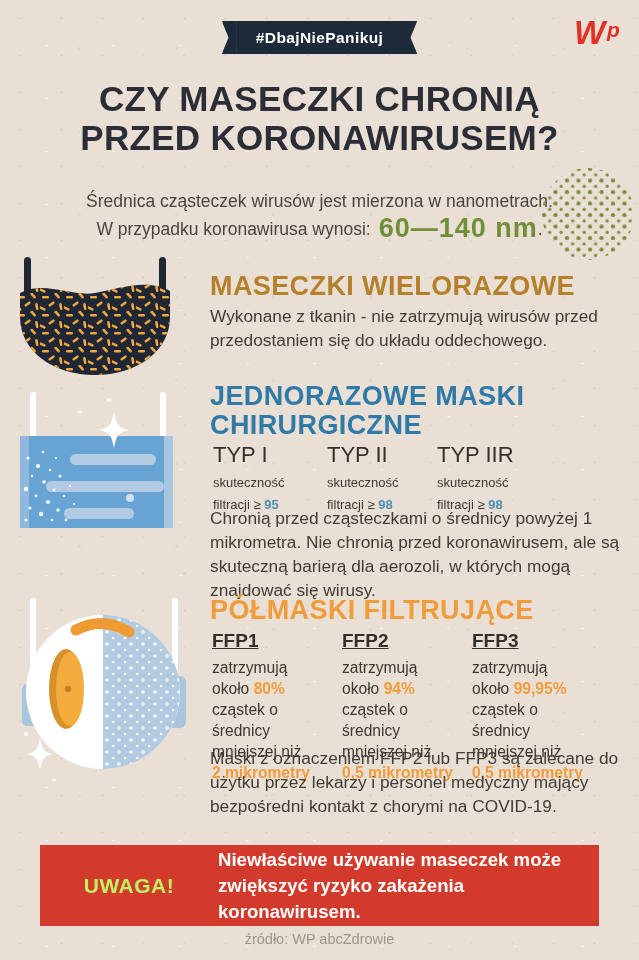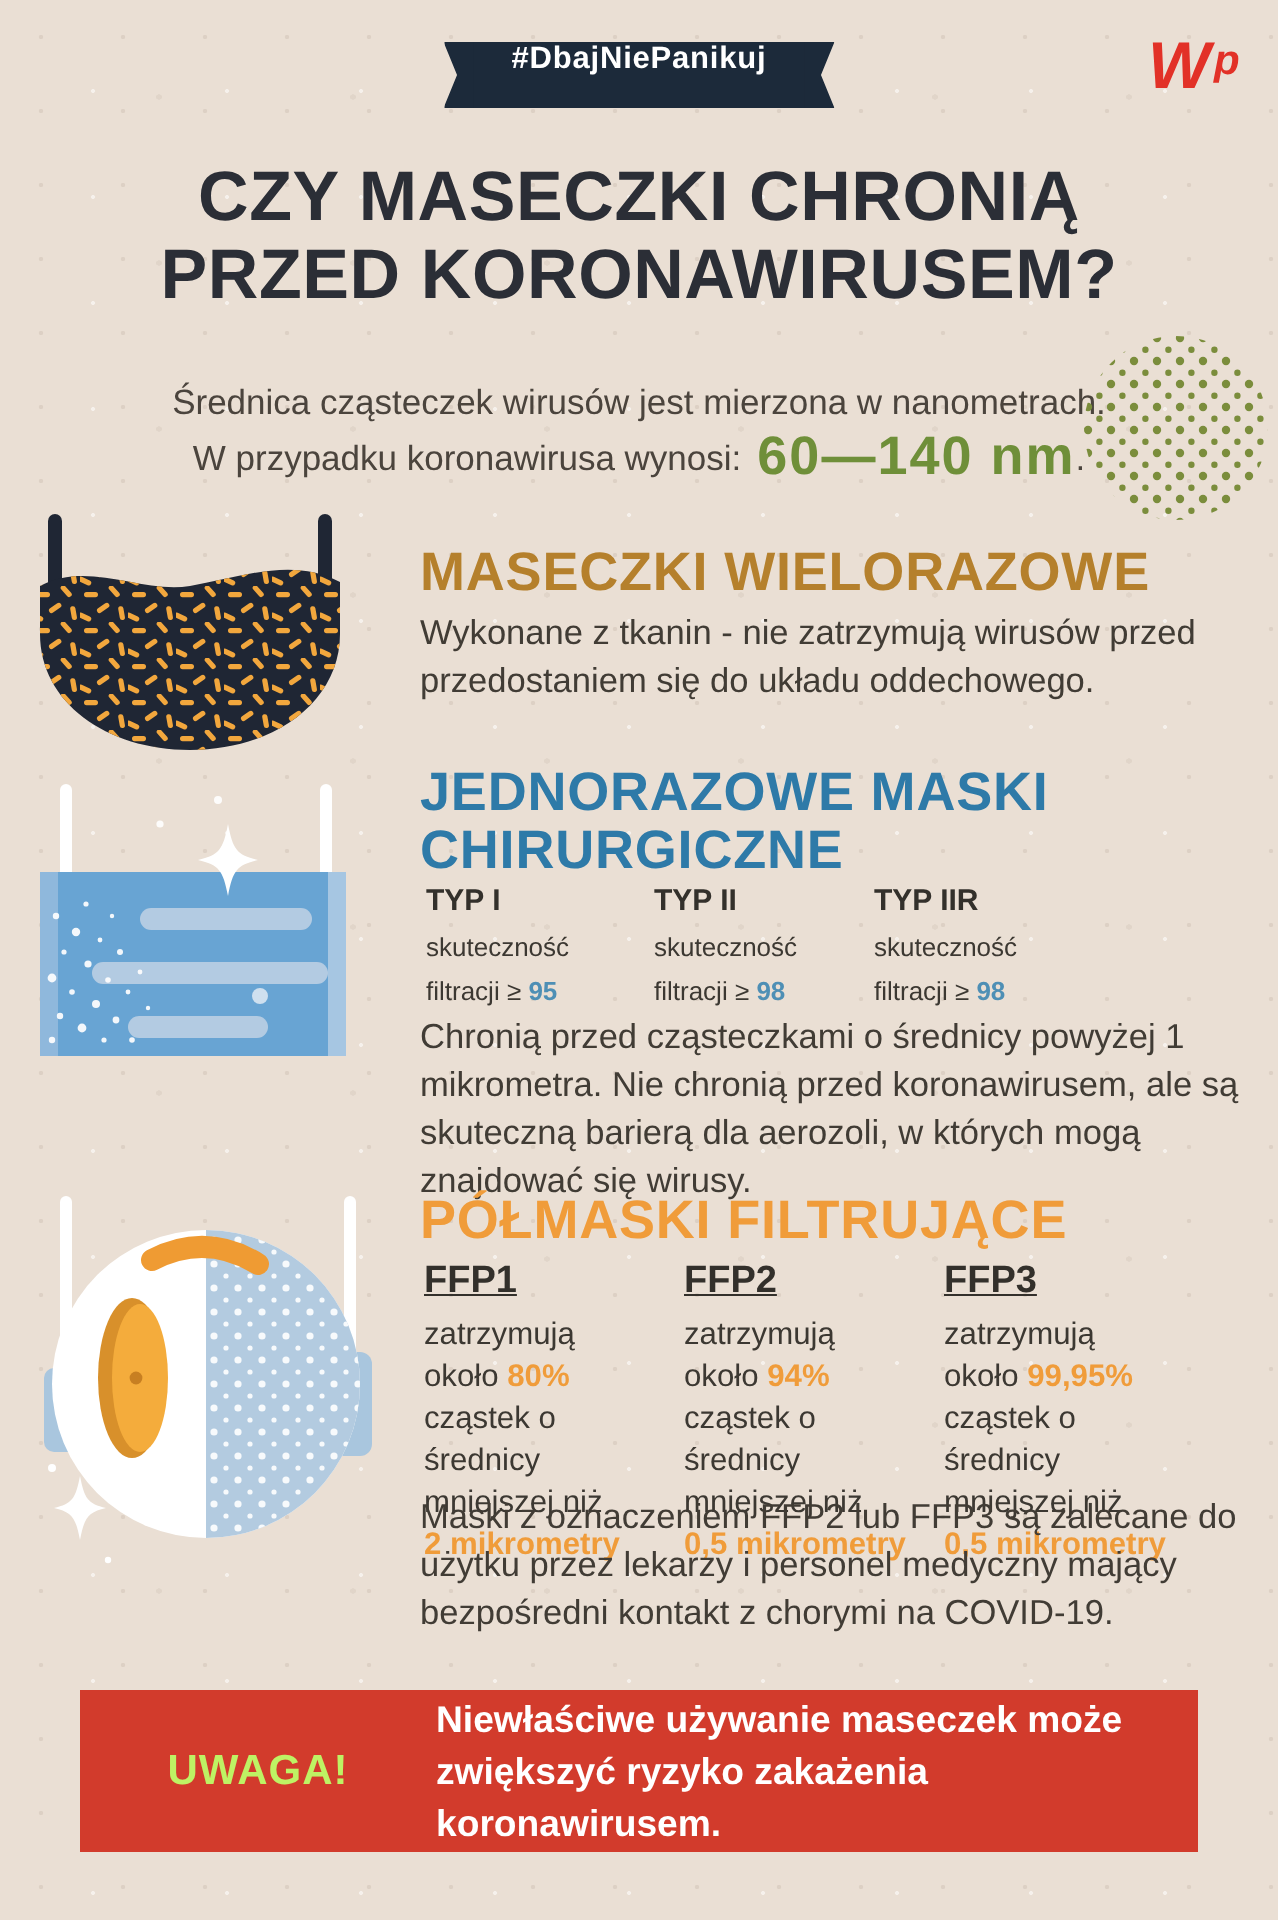--- a/index.html
+++ b/index.html
@@ -12,21 +12,21 @@
       radial-gradient(rgba(255,255,255,.55) 1px, transparent 1.3px),
       radial-gradient(rgba(130,110,90,.09) 1.4px, transparent 1.7px);
     background-size:41px 37px,67px 53px,97px 83px;
     background-position:0 0,13px 19px,31px 7px;
   }
   .abs{position:absolute;}
 
   
   .ribbon{top:21px;left:50%;transform:translateX(-50%);height:33px;
     background:#1c2a3a;color:#fff;font-weight:bold;font-size:15.5px;
-    display:flex;padding:0 20px;letter-spacing:.4px;white-space:nowrap;}
+    display:flex;align-items:center;padding:0 20px;letter-spacing:.4px;white-space:nowrap;}
   .ribbon::before{content:"";position:absolute;top:0;left:-14px;width:15px;height:100%;
     background:#1c2a3a;clip-path:polygon(100% 0,0 0,45% 50%,0 100%,100% 100%);}
   .ribbon::after{content:"";position:absolute;top:0;right:-14px;width:15px;height:100%;
     background:#1c2a3a;clip-path:polygon(0 0,100% 0,55% 50%,100% 100%,0 100%);}
 
   .wp-logo{top:13px;right:9px;}
 
   .title{top:79px;left:0;width:100%;text-align:center;color:#2b2e36;
     font-weight:bold;font-size:35px;line-height:39px;letter-spacing:.3px;}
 
@@ -35,21 +35,21 @@
   .intro .big{color:#6f8f39;font-weight:bold;font-size:27px;margin-left:8px;
     letter-spacing:1px;vertical-align:-2px;}
 
   .h2{font-weight:bold;font-size:27px;line-height:29px;letter-spacing:.4px;white-space:nowrap;}
   .gold{color:#b5802c;}
   .blueh{color:#2e7aa8;}
   .orangeh{color:#f09c3a;}
   .bodytxt{font-size:17.3px;line-height:24px;color:#413c35;}
 
   .typ-col{position:absolute;width:110px;color:#3c3832;}
-  .typ-name{font-weight:bold;font-size:15px;color:#33302b;margin-bottom:4px;}
+  .typ-name{font-weight:normal;font-size:22px;color:#33302b;margin-bottom:4px;}
   .typ-line{font-size:13px;line-height:22px;}
   .bluev{color:#4e8fb5;font-weight:bold;}
 
   .ffp-col{position:absolute;width:128px;color:#3c3832;}
   .ffp-name{font-weight:bold;font-size:19px;color:#33302b;margin-bottom:5px;text-decoration:underline;}
   .ffp-line{font-size:15.6px;line-height:21px;}
   .orangev{color:#f09c3a;font-weight:bold;}
 
   .warning{left:40px;top:845px;width:559px;height:81px;background:#d23b2c;
     display:flex;align-items:center;}
@@ -231,14 +231,15 @@
     <div class="ffp-line">mniejszej niż</div>
     <div class="ffp-line orangev">0,5 mikrometry</div>
   </div>
   <div class="abs bodytxt" style="left:210px;top:746px;width:432px;">Maski z oznaczeniem FFP2 lub FFP3 są zalecane do użytku przez lekarzy i personel medyczny mający bezpośredni kontakt z chorymi na COVID-19.</div>
 
   <div class="abs warning">
     <div class="warning-label">UWAGA!</div>
     <div class="warning-text">Niewłaściwe używanie maseczek może zwiększyć ryzyko zakażenia koronawirusem.</div>
   </div>
 
+  <div class="abs footer">źródło: WP abcZdrowie</div>
 
 </div>
 
 </body></html>

